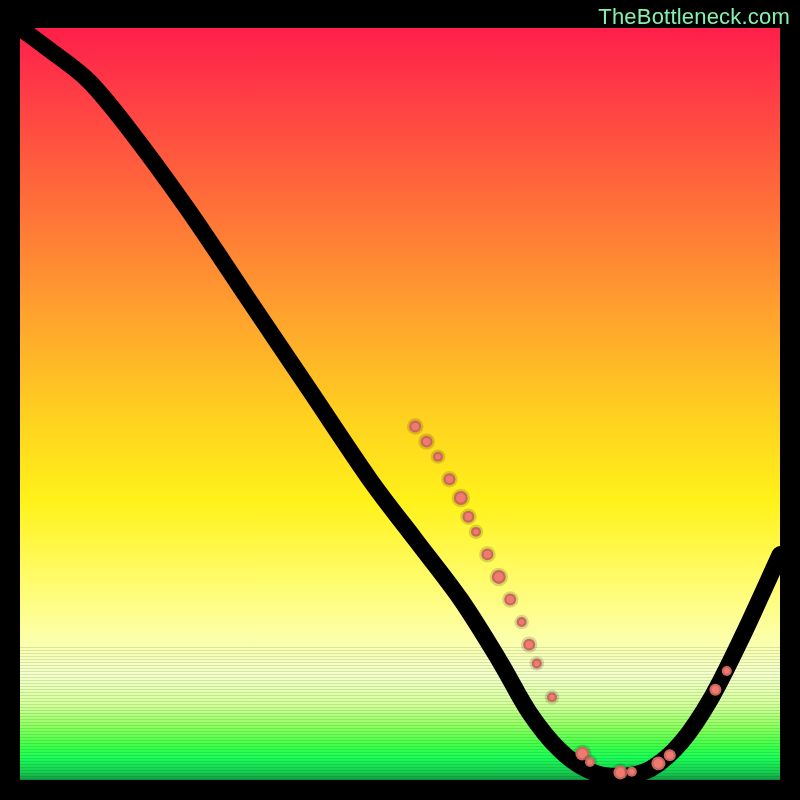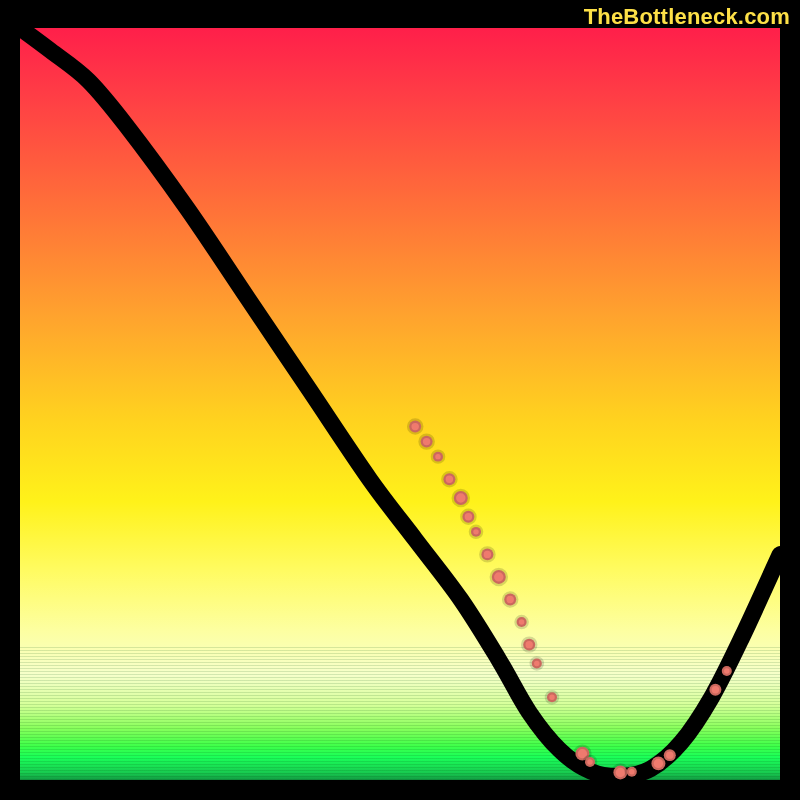--- a/index.html
+++ b/index.html
@@ -13,23 +13,23 @@
   .stage {
     position: relative;
     width: 800px;
     height: 800px;
     background: #000;
   }
   .watermark {
     position: absolute;
     top: 4px;
     right: 10px;
-    color: #fde047;
+    color: #86efac;
     font-size: 22px;
-    font-weight: bold;
+    font-weight: normal;
     letter-spacing: 0.2px;
     z-index: 30;
   }
   
   .plot {
     position: absolute;
     left: 20px;
     top: 28px;
     width: 760px;
     height: 752px;

